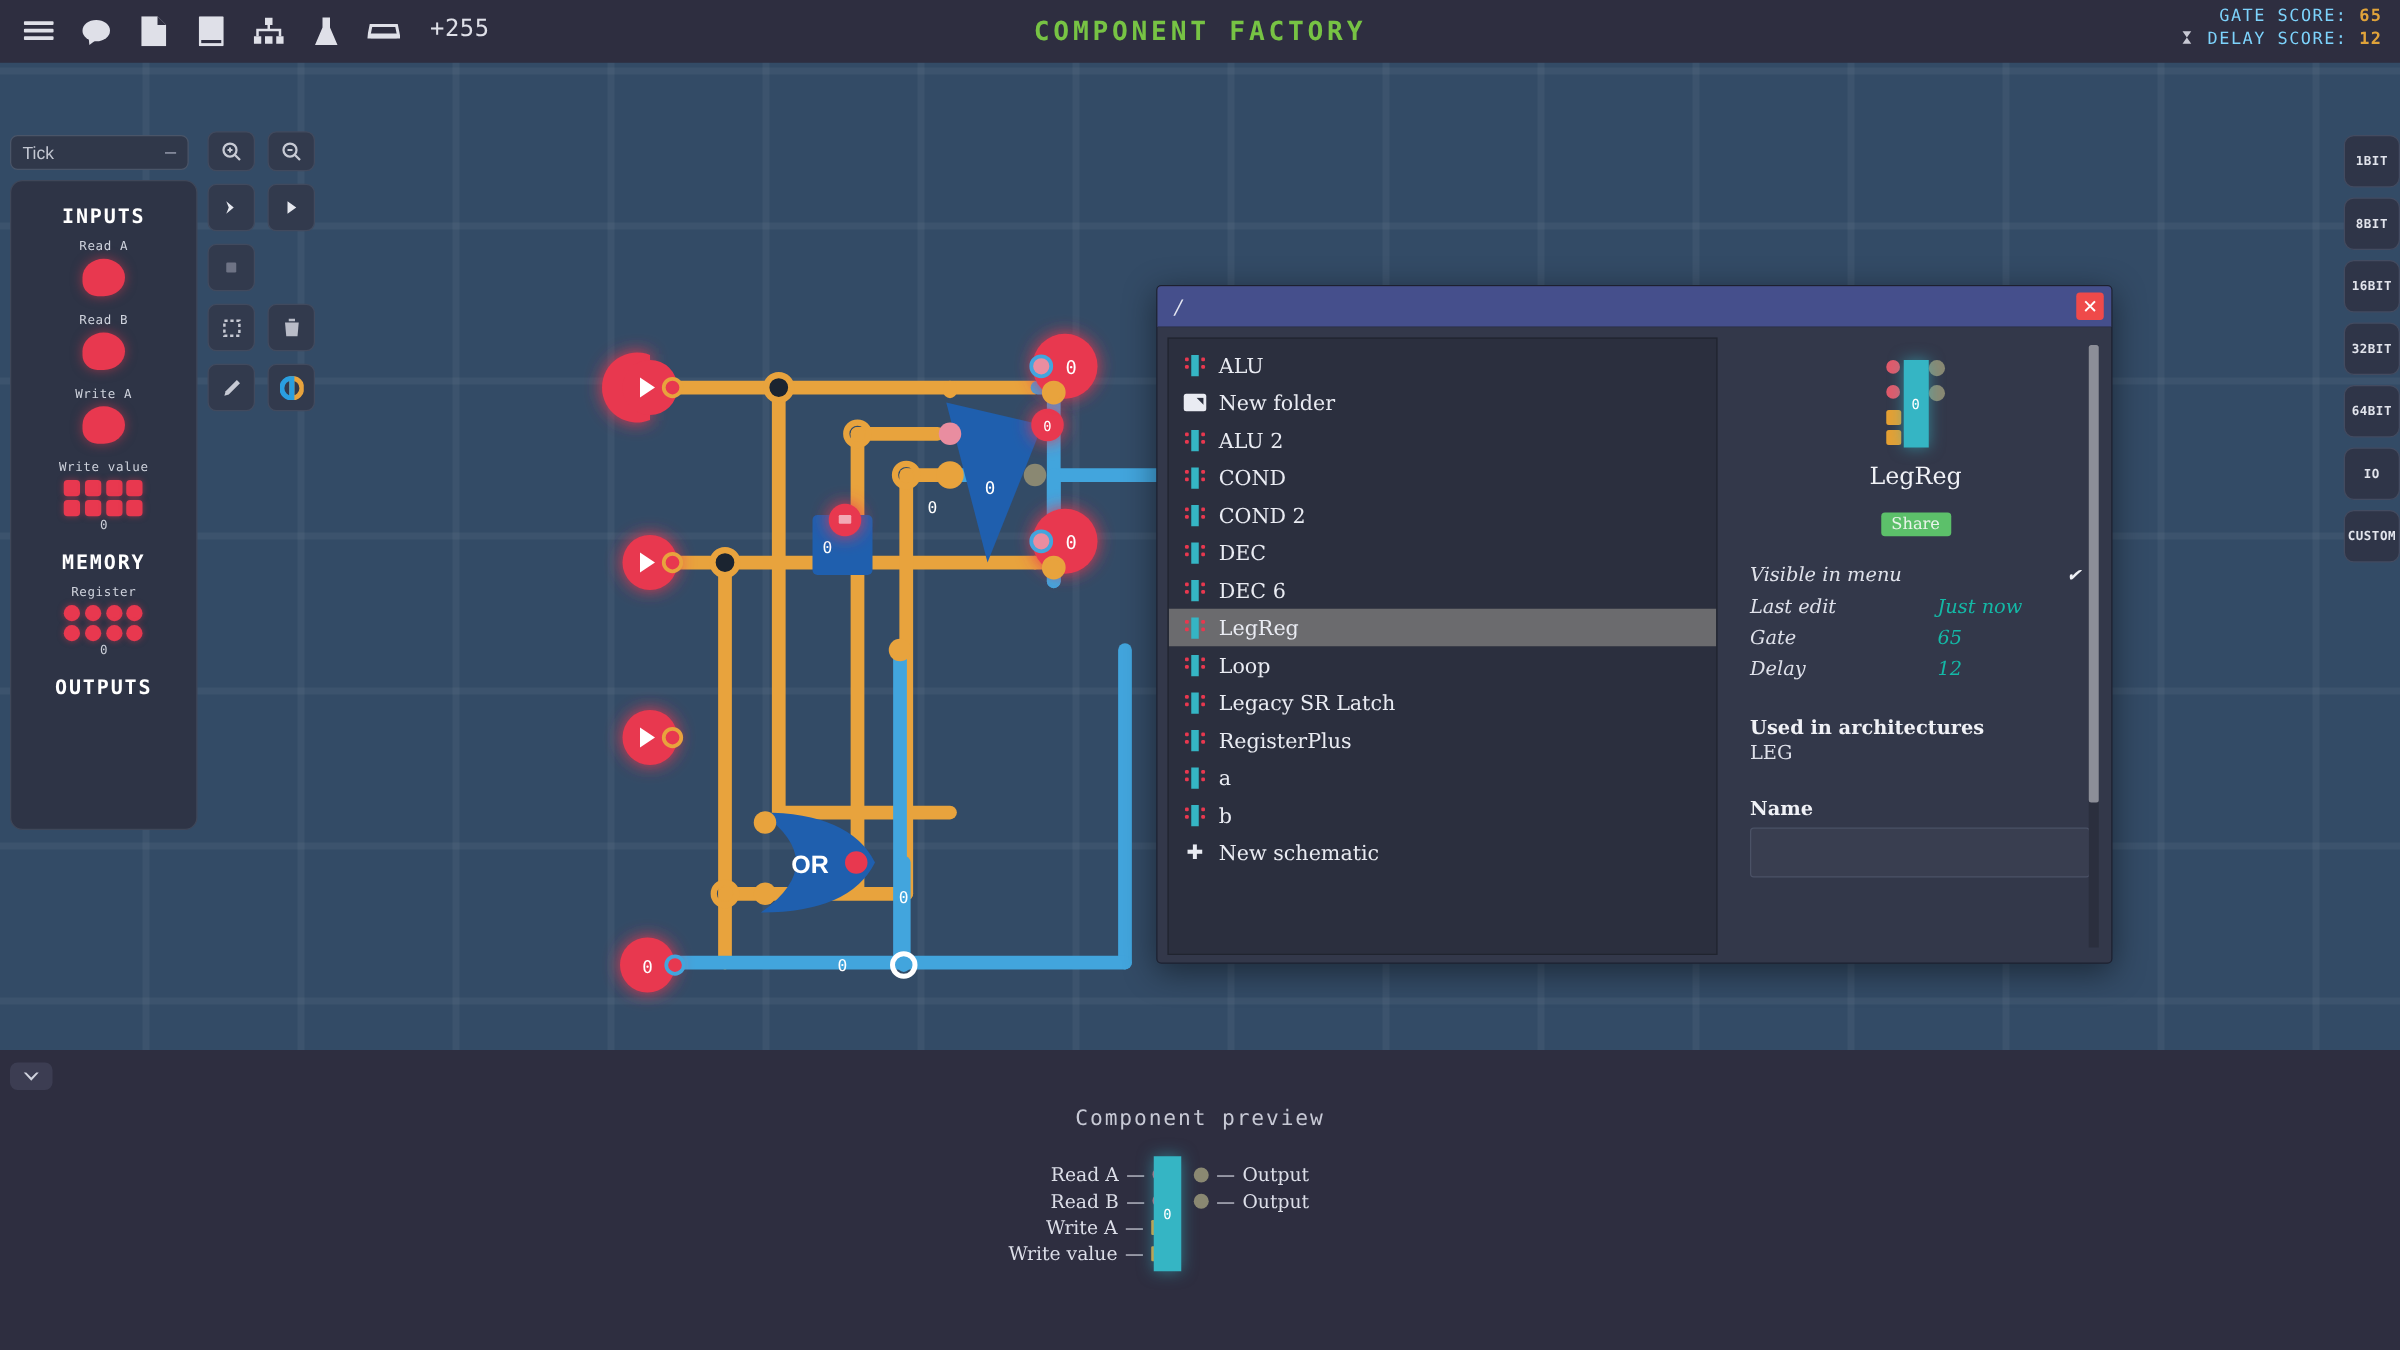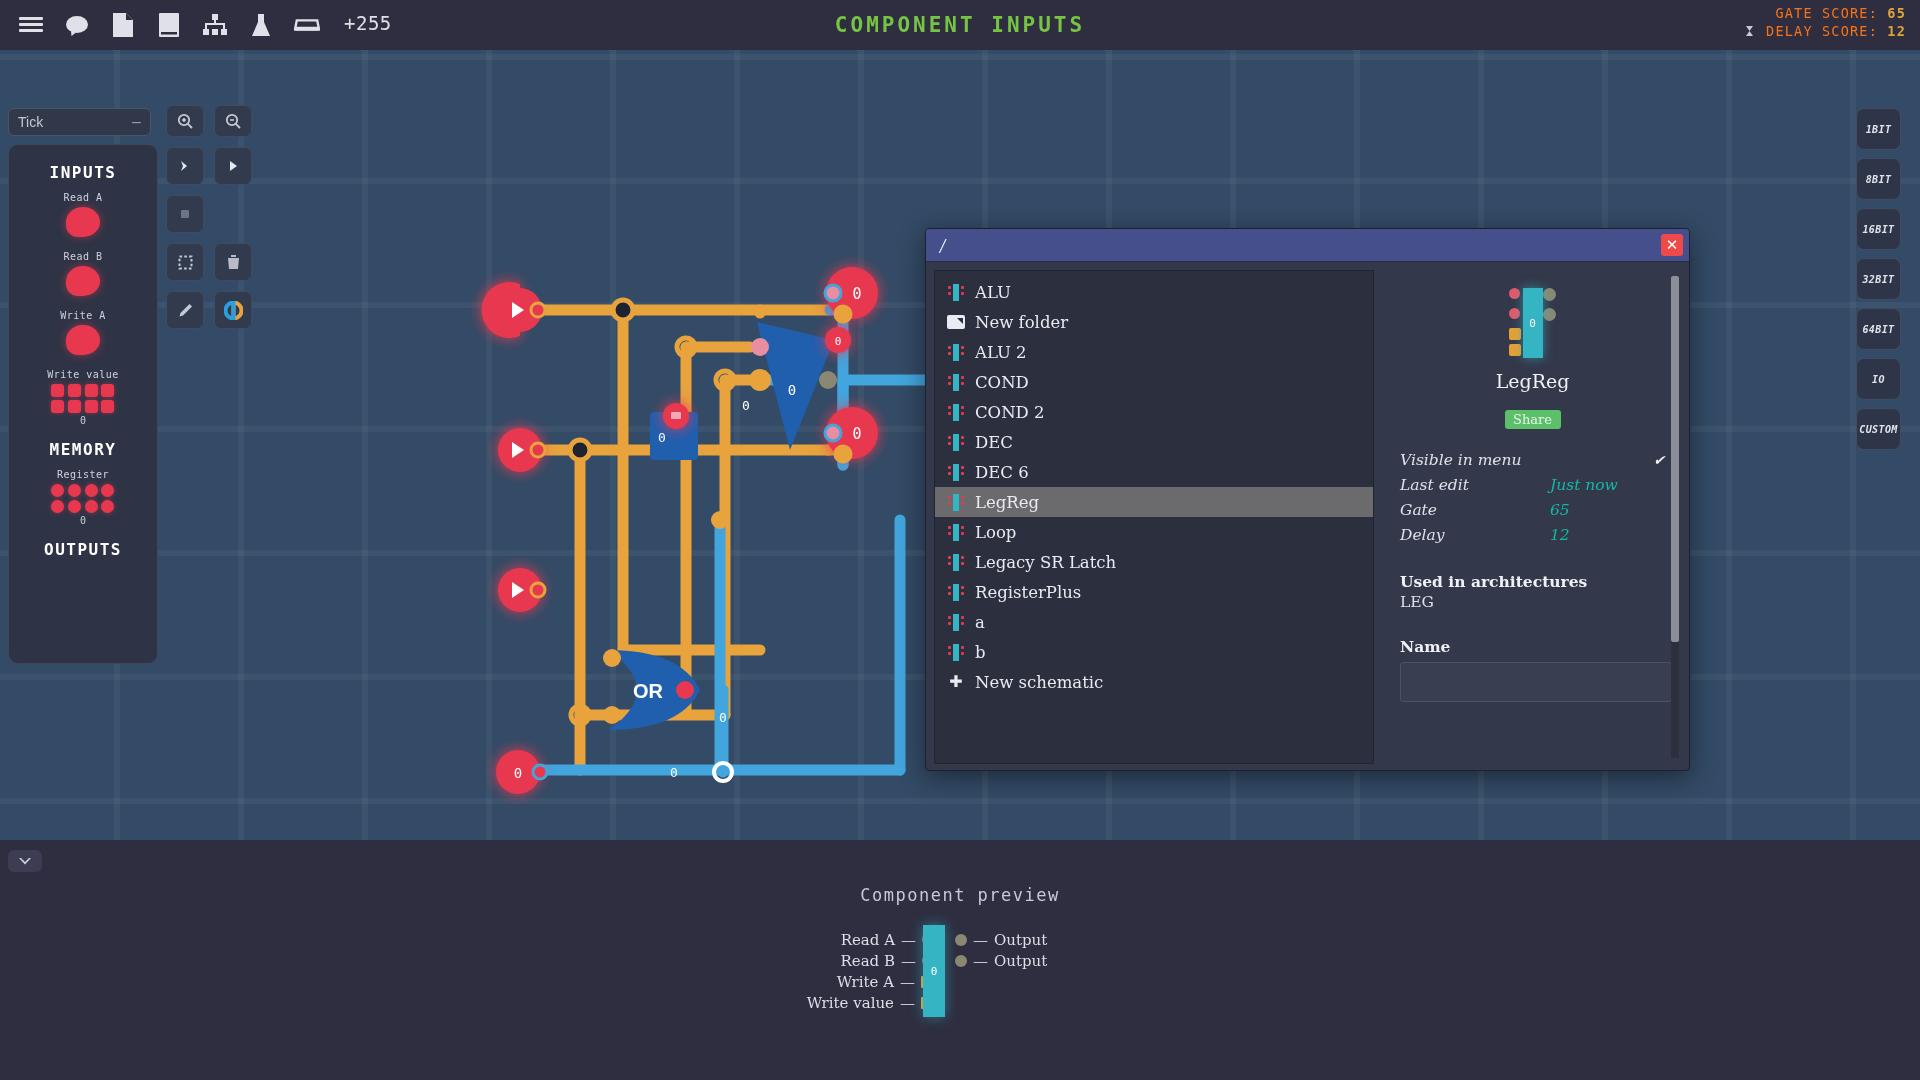--- a/index.html
+++ b/index.html
@@ -34,21 +34,21 @@
     position: absolute; left: 0; right: 0; text-align: center;
     color: #77c344; font-family: "DejaVu Sans Mono", monospace;
     font-size: 21px; font-weight: bold; letter-spacing: 3px;
     pointer-events: none;
   }
   .scores {
     position: absolute; right: 14px; top: 4px;
     font-family: "DejaVu Sans Mono", monospace; font-size: 13.5px;
     text-align: right; line-height: 18px; letter-spacing: 1.2px;
   }
-  .scores .lbl { color: #f97316; }
+  .scores .lbl { color: #7dd3fc; }
   .scores .val { color: #e0a33a; font-weight: bold; }
   .hourglass { display:inline-block; vertical-align:-2px; margin-right:3px; }
 
   
   .canvas {
     position: absolute; top: 50px; left: 0; width: 1920px; height: 790px;
     background-color: #334b66;
     background-image:
       linear-gradient(to right, rgba(255,255,255,0.045) 6px, transparent 6px),
       linear-gradient(to bottom, rgba(255,255,255,0.045) 6px, transparent 6px);
@@ -110,21 +110,21 @@
   .tool {
     width: 38px; height: 32px; border-radius: 7px;
     background: #323a4d; border: 1px solid #414a5e;
     display: flex; align-items: center; justify-content: center;
     cursor: pointer;
   }
   .tool.tall { height: 38px; }
   .tool svg { display: block; }
 
   
-  .bits { position: absolute; top: 58px; right: 19px; z-index: 18; font-style: italic; }
+  .bits { position: absolute; top: 58px; right: 0; z-index: 18; }
   .bit-btn {
     width: 45px; height: 42px; margin-bottom: 8px;
     background: #2f3548; border: 1px solid #434b60; border-radius: 8px;
     display: flex; align-items: center; justify-content: center;
     color: #e2e4ec; font-family: "DejaVu Sans Mono", monospace;
     font-size: 10px; font-weight: bold; letter-spacing: 0.4px;
     cursor: pointer;
   }
 
   
@@ -594,21 +594,21 @@
           </svg>
       </div>
       <div class="tb-icon">
         <svg width="28" height="16" viewBox="0 0 28 16">
             <path d="M3 3 H25 L27 13 H1 Z" fill="none" stroke="#dfe0e8" stroke-width="2.6"></path>
             <rect x="2" y="10" width="24" height="4" rx="1" fill="#dfe0e8"></rect>
           </svg>
       </div>
       <span class="tb-count">+255</span>
     </div>
-    <div class="app-title">COMPONENT INPUTS</div>
+    <div class="app-title">COMPONENT FACTORY</div>
     <div class="scores">
       <div>
         <span class="lbl">GATE SCORE:</span>
         <span class="val">65</span>
       </div>
       <div>
         <span class="hourglass">
           <svg width="9" height="13" viewBox="0 0 9 13">
               <path d="M1 1 H8 L4.5 6 L8 11 H1 L4.5 6 Z" fill="#c8c9d4"></path>
             </svg>

